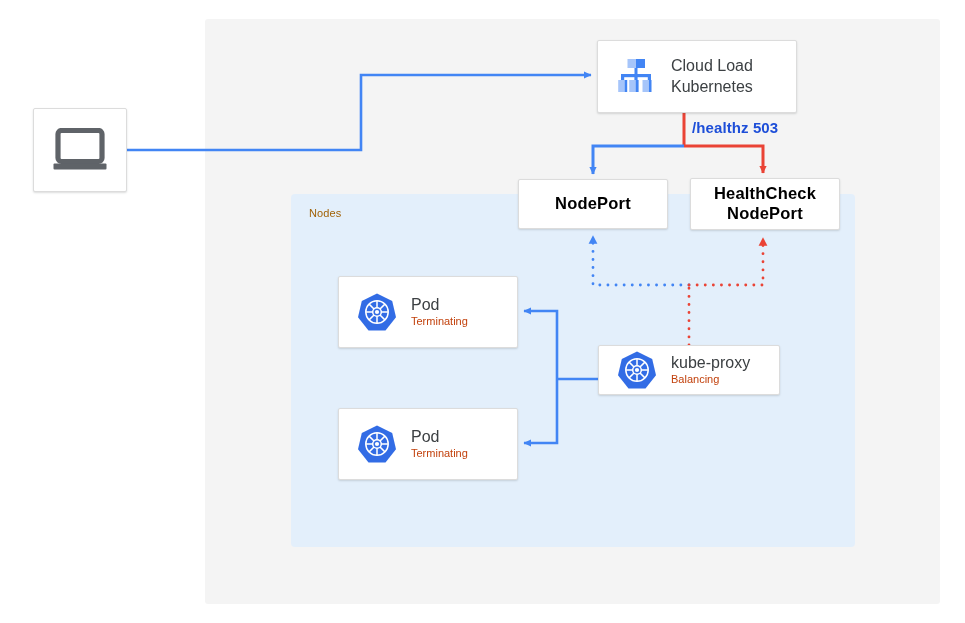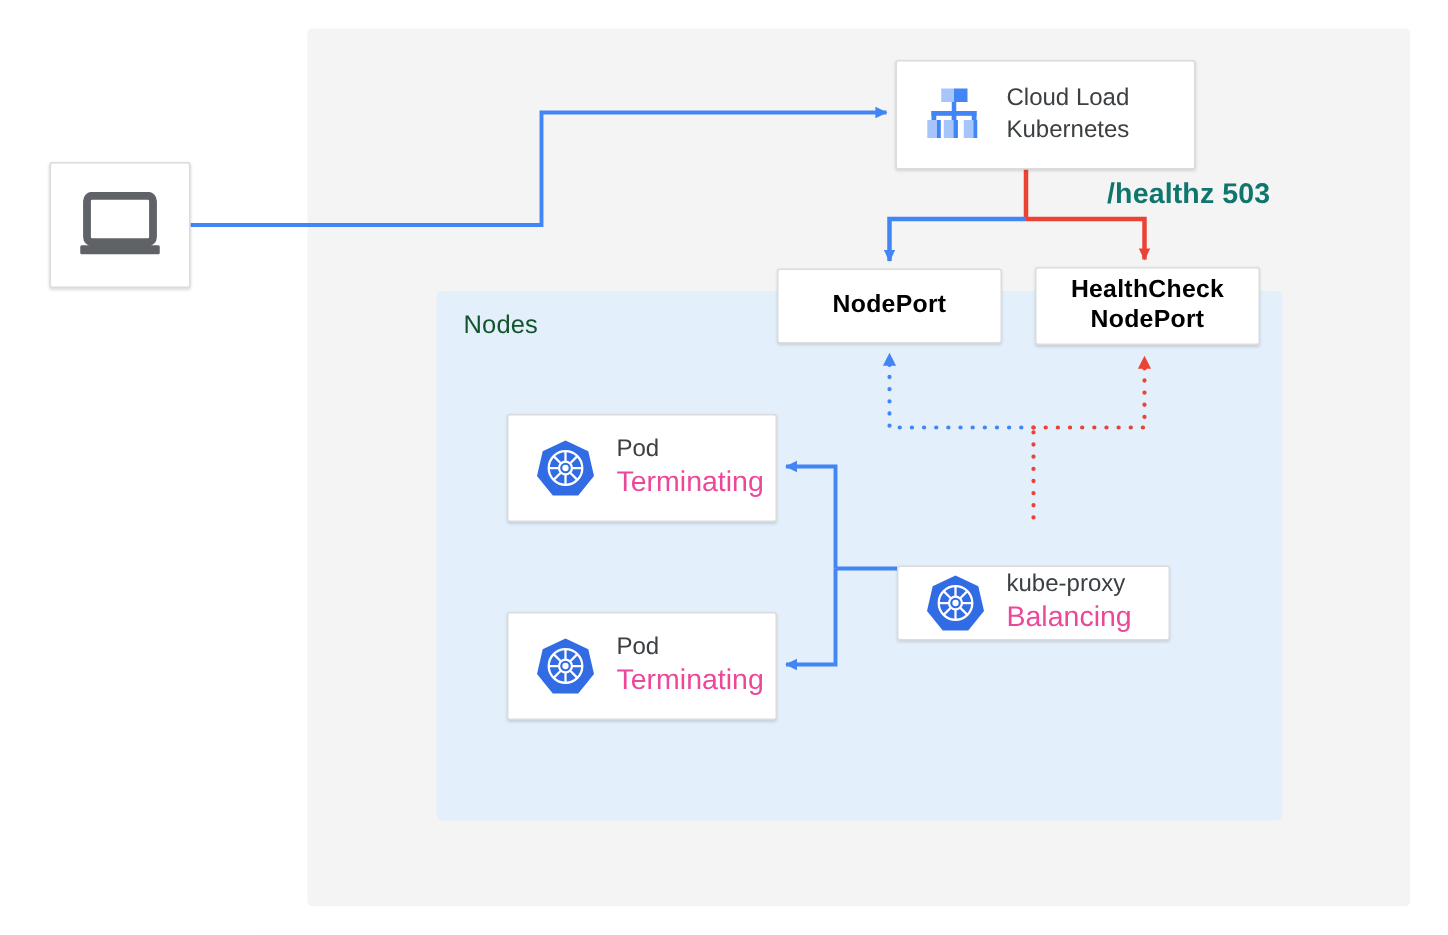--- a/index.html
+++ b/index.html
@@ -36,22 +36,22 @@
     top: 194px;
     width: 564px;
     height: 353px;
     background: #e3effb;
     border-radius: 4px;
   }
   .panel-inner-label {
     position: absolute;
     left: 309px;
     top: 207px;
-    font-size: 17px;
-    color: #14532d;
+    font-size: 11px;
+    color: #a16207;
     letter-spacing: .1px;
     white-space: nowrap;
   }
 
   
   .card {
     position: absolute;
     background: #ffffff;
     border: 1px solid #dcdcdc;
     border-radius: 2px;
@@ -68,22 +68,22 @@
     flex-direction: column;
     justify-content: center;
     line-height: 1.26;
   }
   .title-main {
     font-size: 16px;
     color: #3c4043;
     white-space: nowrap;
   }
   .title-sub {
-    font-size: 19px;
-    color: #ec4899;
+    font-size: 11px;
+    color: #c2410c;
     white-space: nowrap;
   }
   .center-bold {
     display: flex;
     align-items: center;
     justify-content: center;
     text-align: center;
     height: 100%;
     font-weight: bold;
     font-size: 16.5px;
@@ -92,21 +92,21 @@
     letter-spacing: .2px;
   }
 
   
   #client-card   { left: 33px;  top: 108px; width: 94px;  height: 84px; }
   #lb-card       { left: 597px; top: 40px;  width: 200px; height: 73px; }
   #nodeport-card { left: 518px; top: 179px; width: 150px; height: 50px; }
   #hc-card       { left: 690px; top: 178px; width: 150px; height: 52px; }
   #pod1-card     { left: 338px; top: 276px; width: 180px; height: 72px; }
   #pod2-card     { left: 338px; top: 408px; width: 180px; height: 72px; }
-  #kubeproxy-card{ left: 598px; top: 345px; width: 182px; height: 50px; margin-top: 32px; }
+  #kubeproxy-card{ left: 598px; top: 345px; width: 182px; height: 50px; }
 
   
   .icon-slot {
     flex: 0 0 auto;
     display: flex;
     align-items: center;
     justify-content: center;
   }
   .laptop-icon { width: 56px; height: 44px; }
   .lb-icon     { width: 42px; height: 38px; margin-left: 17px; margin-right: 14px; }
@@ -117,26 +117,25 @@
     position: absolute;
     left: 0; top: 0;
     width: 965px;
     height: 623px;
     pointer-events: none;
   }
   .healthz-label {
     position: absolute;
     left: 692px;
     top: 119px;
-    font-size: 19px;
+    font-size: 15px;
     font-weight: bold;
-    color: #0f766e;
+    color: #1d4ed8;
     white-space: nowrap;
     letter-spacing: .1px;
-    margin-left: 46px;
   }
 </style>
 </head>
 <body>
 
 <div id="stage">
 
   <div class="panel-outer"></div>
   <div class="panel-inner"></div>
   <div class="panel-inner-label">Nodes</div>

